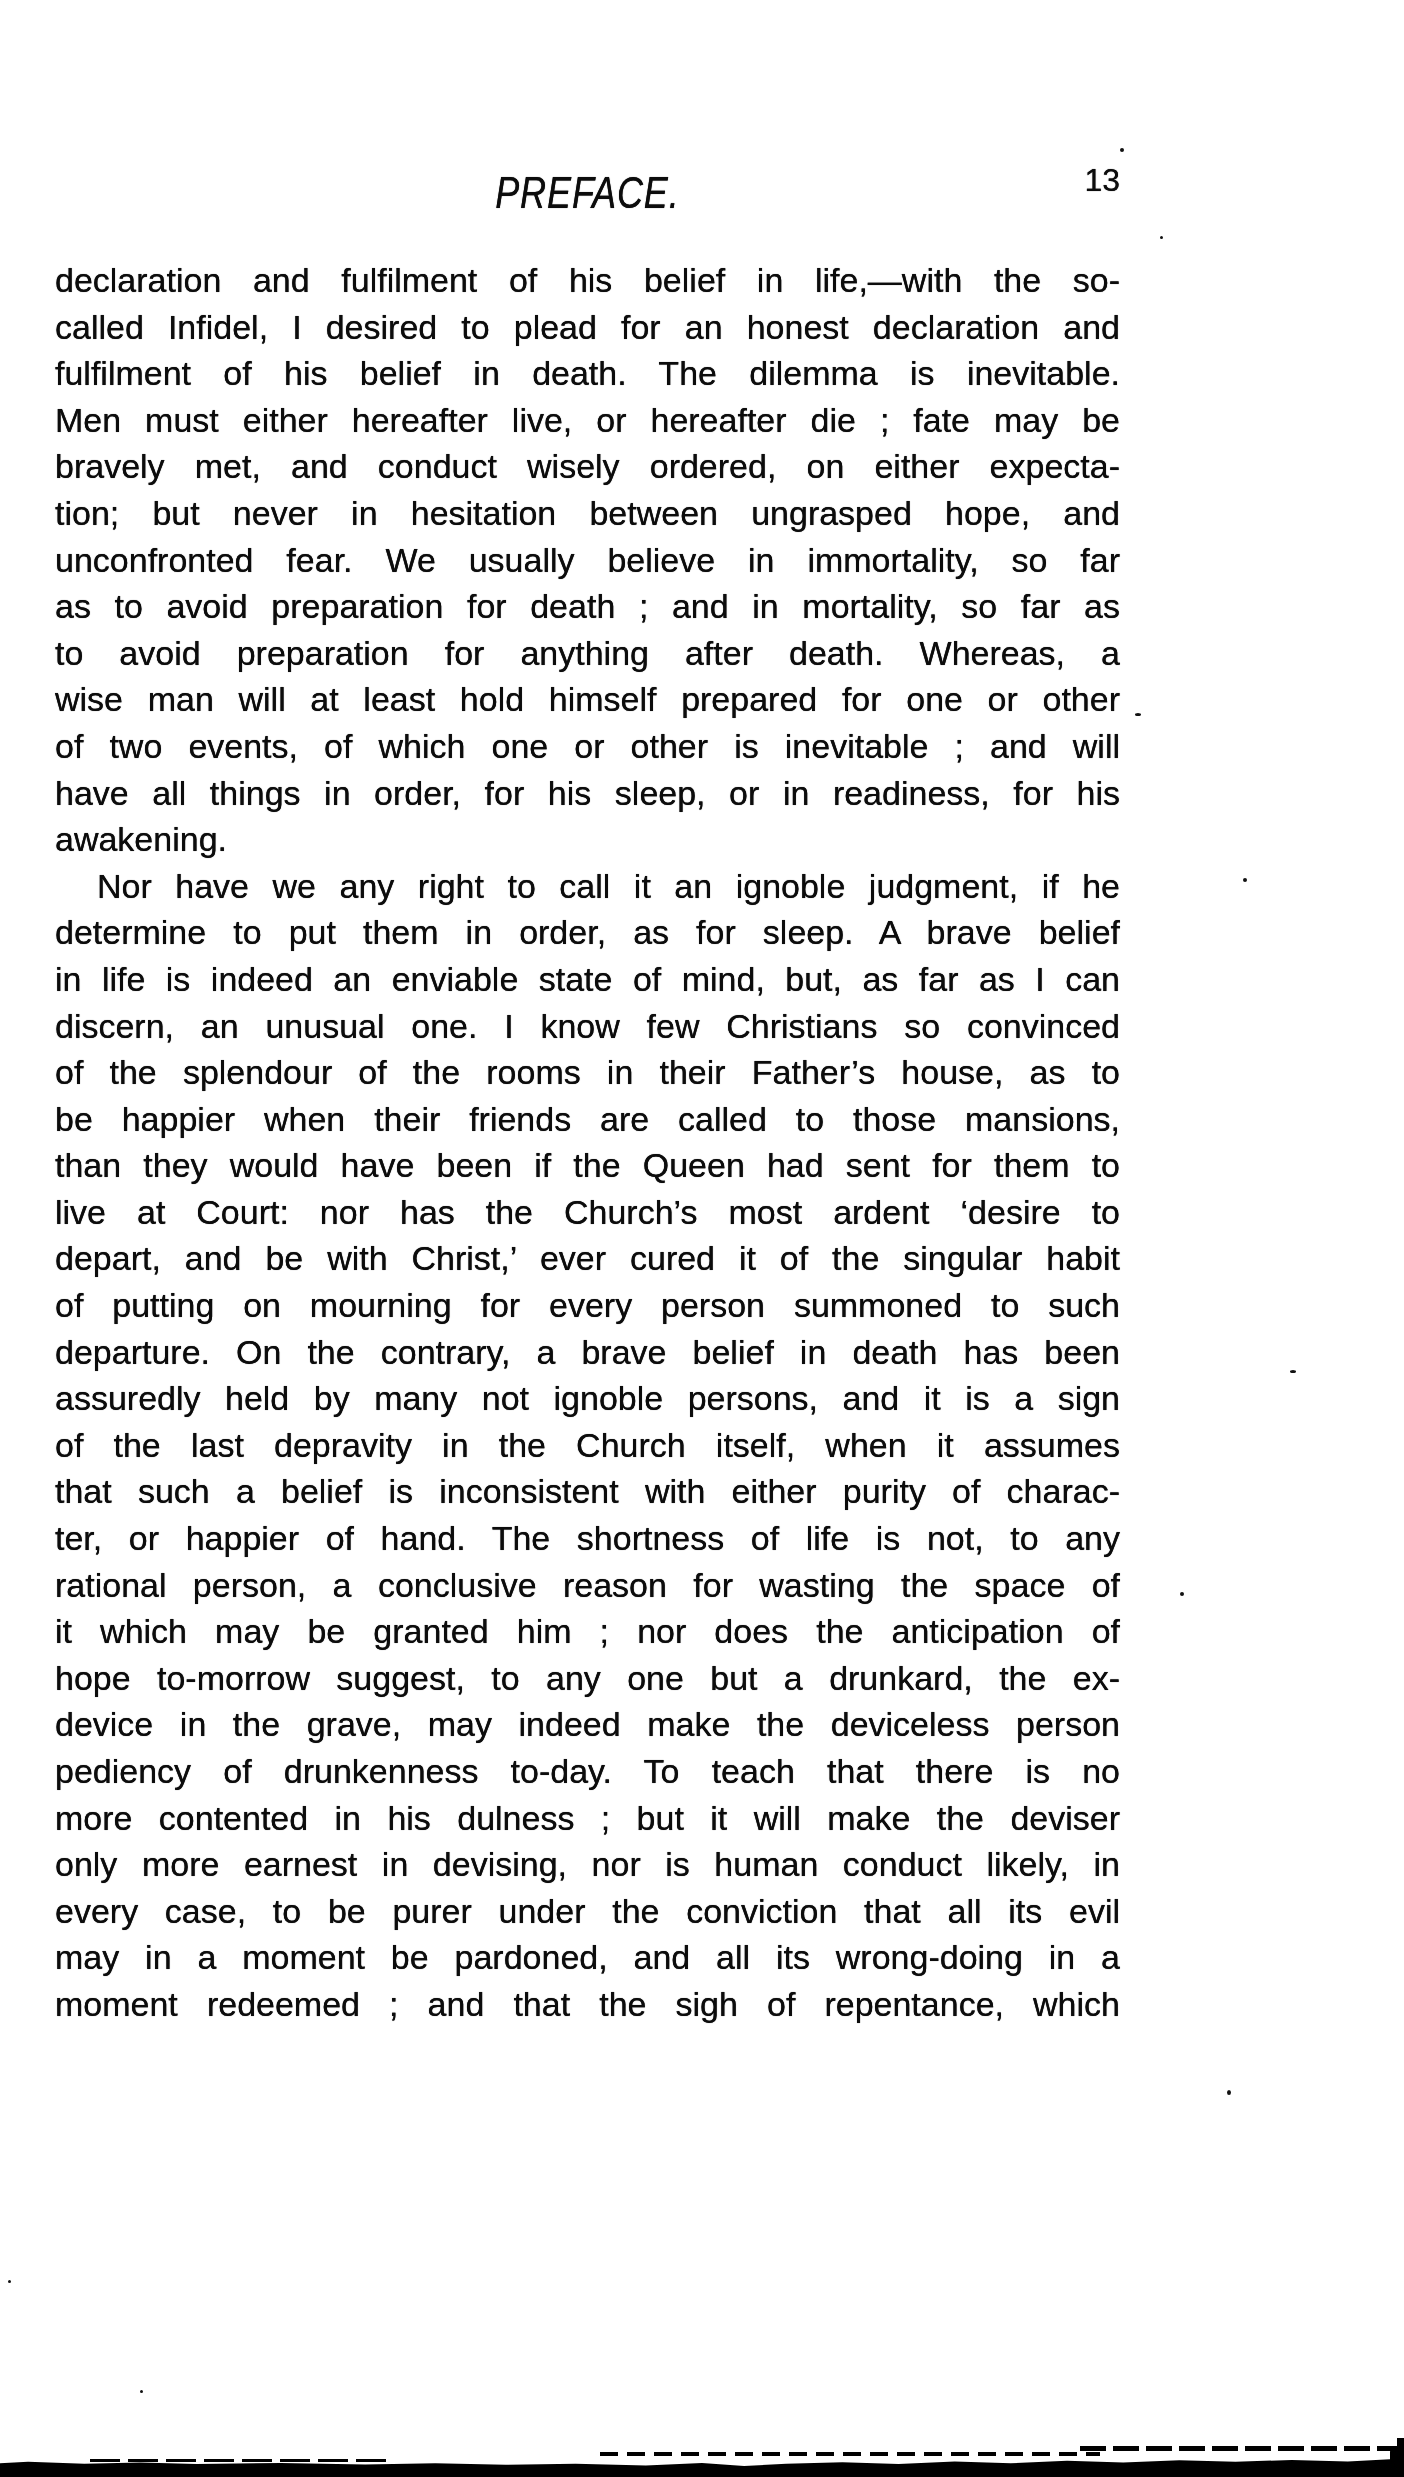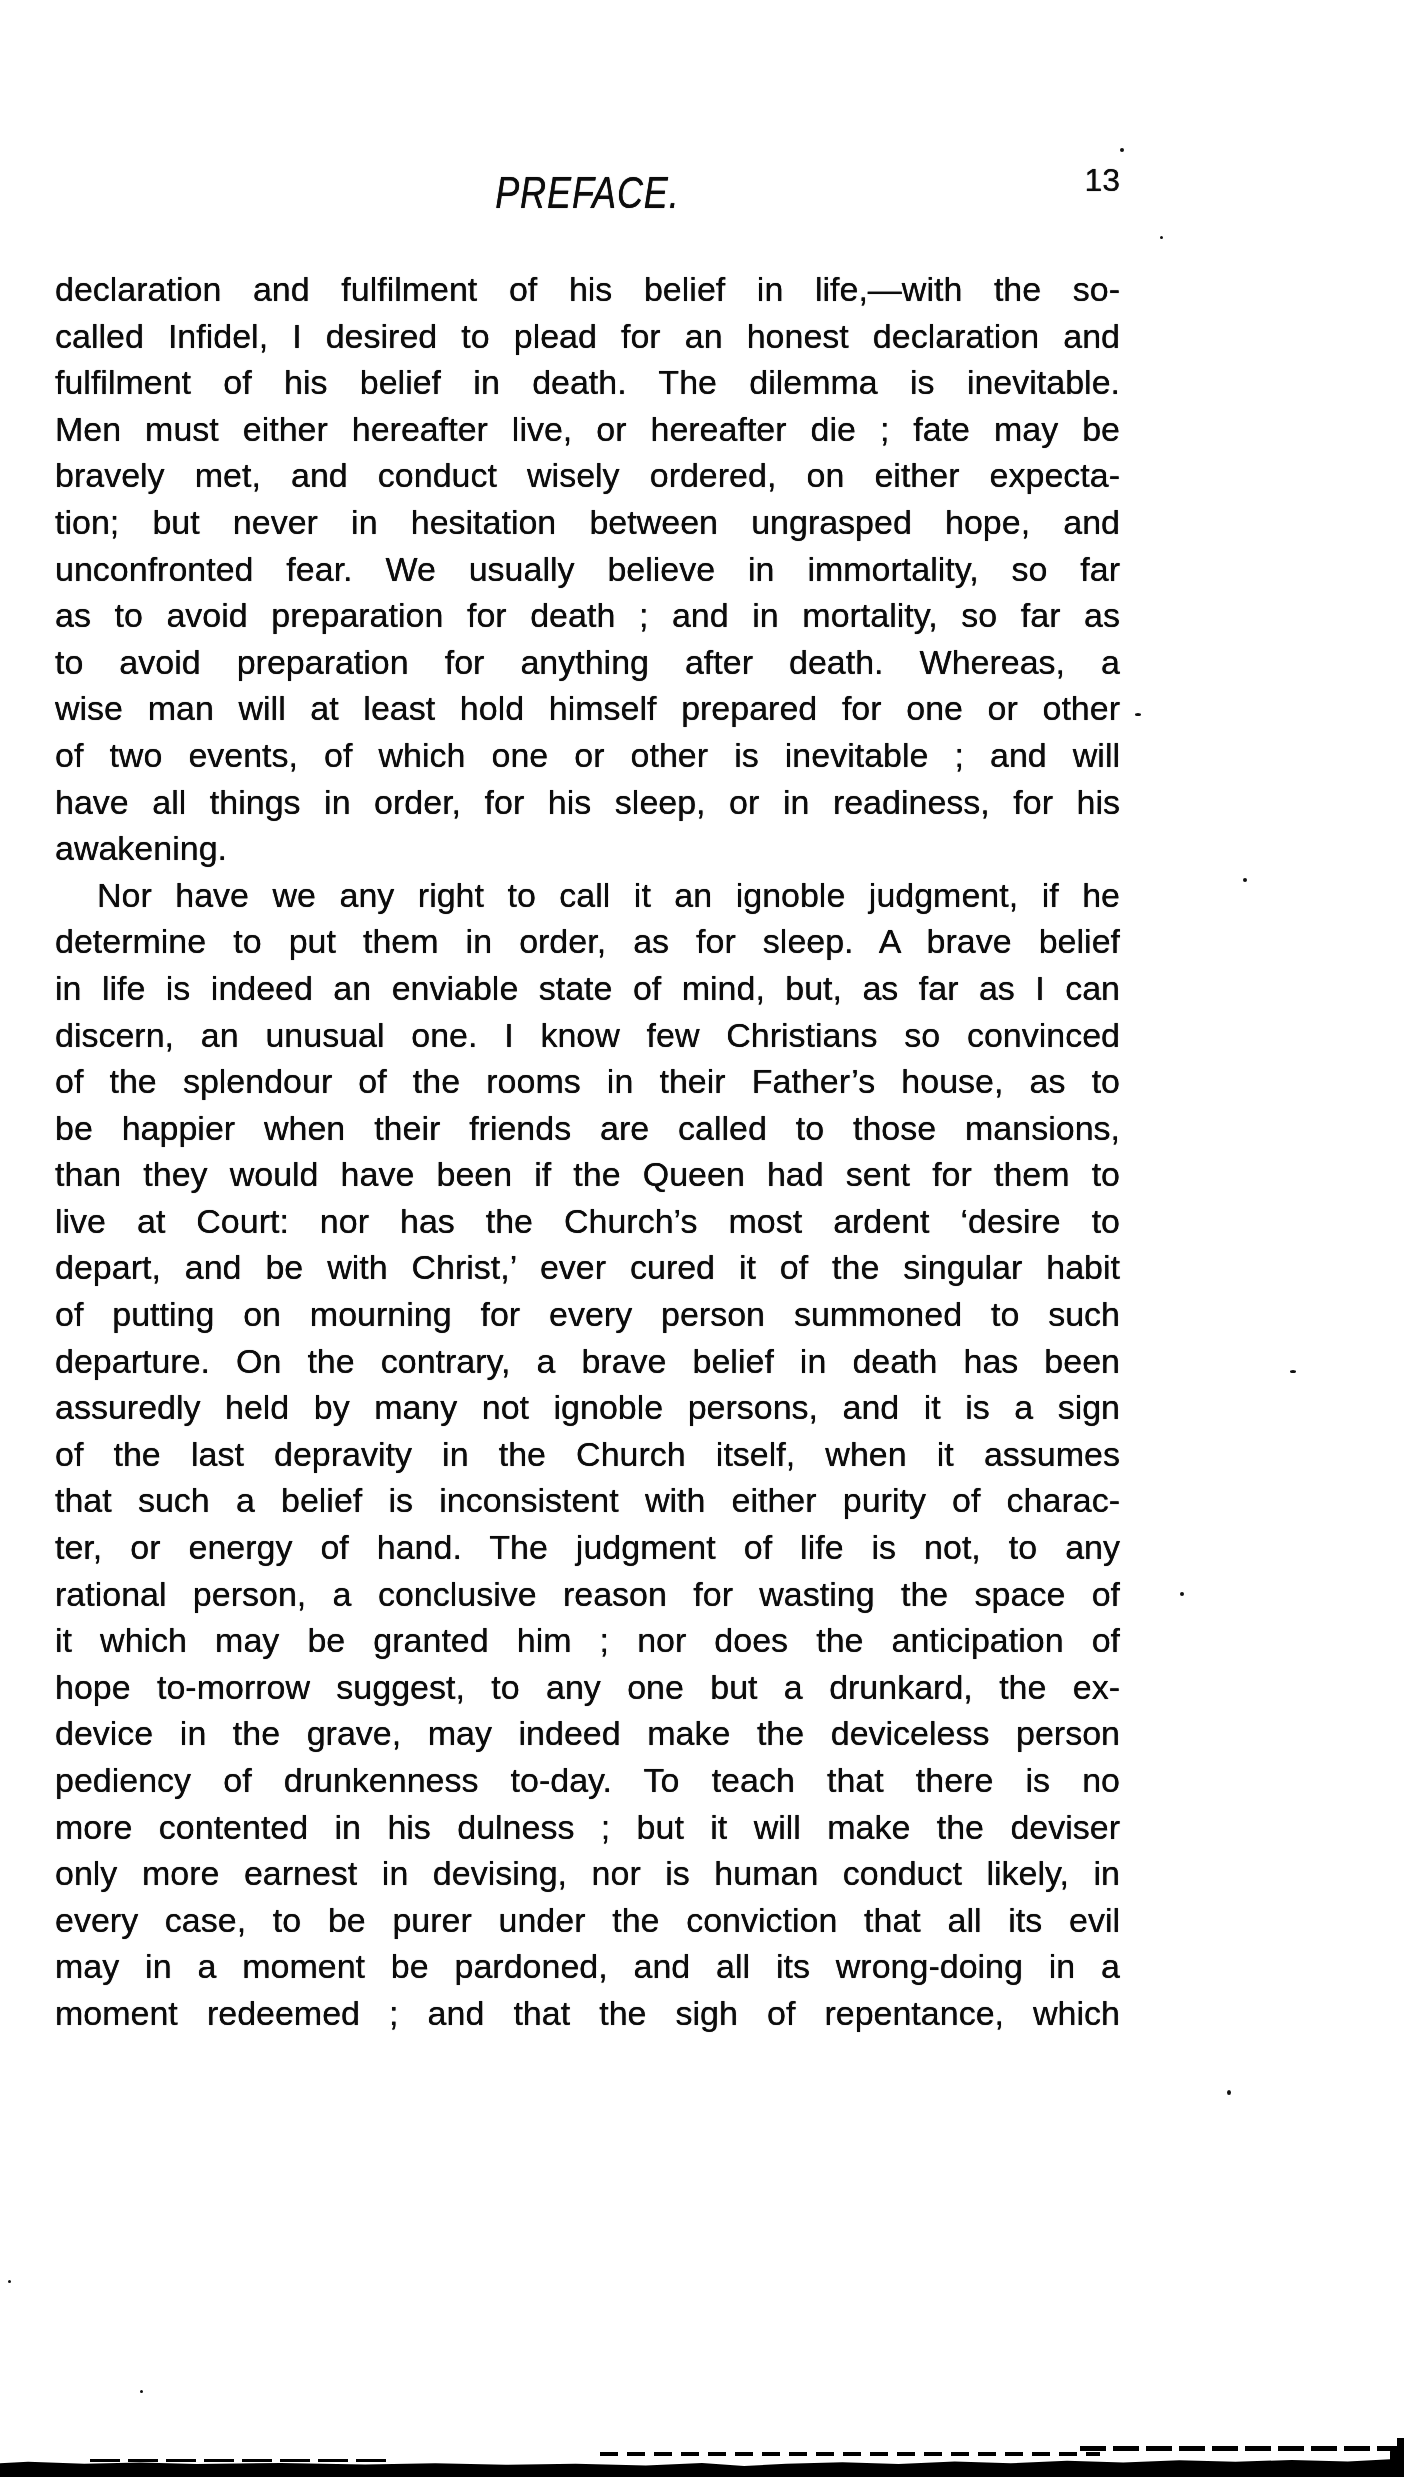--- a/index.html
+++ b/index.html
@@ -48,21 +48,21 @@
     top: -6px;
     font-size: 32px;
     font-style: normal;
     text-shadow: 0 0 0.8px #000;
   }
 
   
   .text-block {
     position: absolute;
     left: 55px;
-    top: 266px;
+    top: 257px;
     width: 1065px;
     font-size: 34px;
     line-height: 46.6px;
     text-shadow: 0 0 0.7px #000;
   }
   .text-block .line {
     text-align: justify;
     text-align-last: justify;
     white-space: normal;
   }
@@ -153,21 +153,21 @@
       <div class="line">of the splendour of the rooms in their Father’s house, as to</div>
       <div class="line">be happier when their friends are called to those mansions,</div>
       <div class="line">than they would have been if the Queen had sent for them to</div>
       <div class="line">live at Court: nor has the Church’s most ardent ‘desire to</div>
       <div class="line">depart, and be with Christ,’ ever cured it of the singular habit</div>
       <div class="line">of putting on mourning for every person summoned to such</div>
       <div class="line">departure.  On the contrary, a brave belief in death has been</div>
       <div class="line">assuredly held by many not ignoble persons, and it is a sign</div>
       <div class="line">of the last depravity in the Church itself, when it assumes</div>
       <div class="line">that such a belief is inconsistent with either purity of charac-</div>
-      <div class="line">ter, or energy of hand.  The judgment of life is not, to any</div>
+      <div class="line">ter, or happier of hand.  The shortness of life is not, to any</div>
       <div class="line">rational person, a conclusive reason for wasting the space of</div>
       <div class="line">it which may be granted him ; nor does the anticipation of</div>
       <div class="line">hope to-morrow suggest, to any one but a drunkard, the ex-</div>
       <div class="line">device in the grave, may indeed make the deviceless person</div>
       <div class="line">pediency of drunkenness to-day.  To teach that there is no</div>
       <div class="line">more contented in his dulness ; but it will make the deviser</div>
       <div class="line">only more earnest in devising, nor is human conduct likely, in</div>
       <div class="line">every case, to be purer under the conviction that all its evil</div>
       <div class="line">may in a moment be pardoned, and all its wrong-doing in a</div>
       <div class="line">moment redeemed ; and that the sigh of repentance, which</div>

